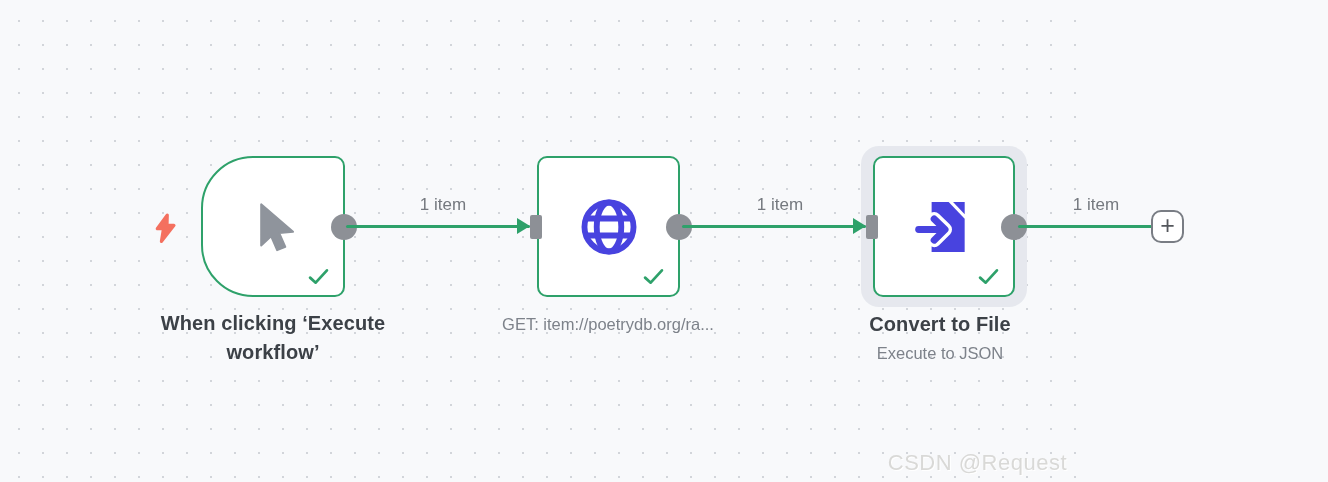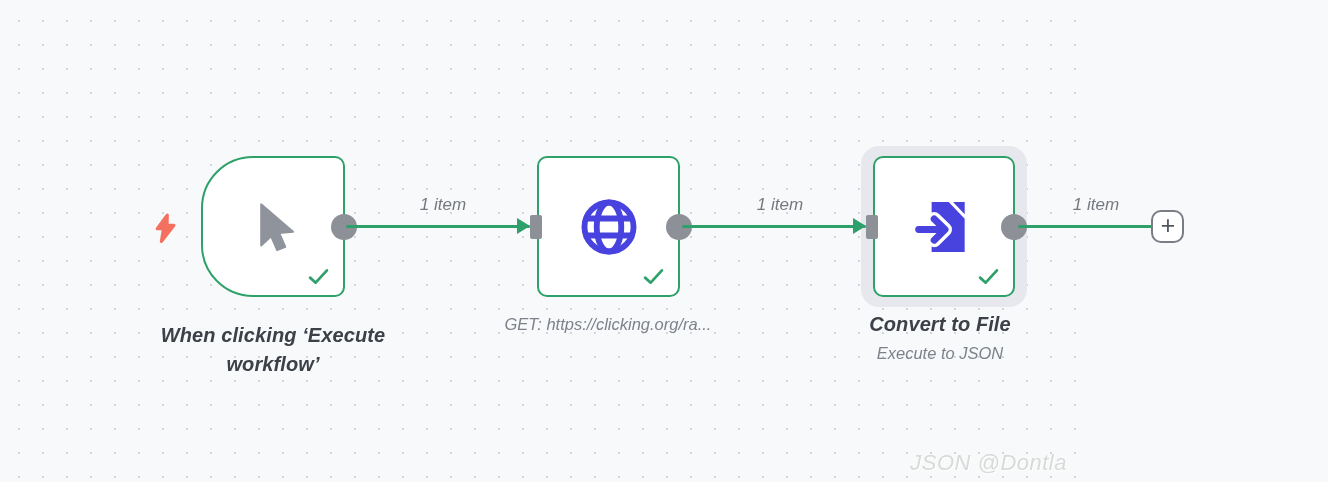--- a/index.html
+++ b/index.html
@@ -7,21 +7,20 @@
     width:1328px;height:482px;overflow:hidden;
     font-family:"Liberation Sans","DejaVu Sans",sans-serif;
     background:#f8f9fb;
   }
   .canvas{
     position:relative;width:1076px;height:482px;
     background-color:#f8f9fb;
     background-image:radial-gradient(circle,#d2d5da 1.2px,transparent 1.4px);
     background-size:24px 24px;
     background-position:7px 9px;
-    font-style:italic;
   }
   
   .node{
     position:absolute;top:156px;height:141px;box-sizing:border-box;
     background:#ffffff;border:2px solid #2ea16a;
     display:flex;align-items:center;justify-content:center;
     cursor:pointer;
   }
   .n1{left:201px;width:144px;border-radius:52px 10px 10px 52px;}
   .n2{left:537px;width:143px;border-radius:10px;}
@@ -55,21 +54,21 @@
   .ah3{left:853px;}
   .conn-label{
     position:absolute;top:195px;width:120px;text-align:center;
     font-size:17px;color:#75797f;
   }
   .cl1{left:383px;}
   .cl2{left:720px;}
   .cl3{left:1036px;}
   
   .node-label{position:absolute;text-align:center;}
-  .nl1{left:138px;top:309px;width:270px;margin-top:12px;}
+  .nl1{left:138px;top:309px;width:270px;}
   .nl2{left:448px;top:310px;width:320px;}
   .nl3{left:780px;top:310px;width:320px;}
   .title{font-size:20px;font-weight:600;color:#3c4147;line-height:1.47;letter-spacing:.1px;}
   .subtitle{font-size:16.5px;color:#7d828a;margin-top:5px;}
   
   .add-btn{
     position:absolute;left:1151px;top:210px;width:33px;height:33px;
     box-sizing:border-box;border:2.5px solid #797d84;border-radius:10px;
     background:#ffffff;display:flex;align-items:center;justify-content:center;
     font-size:25px;font-weight:400;color:#54575c;line-height:1;cursor:pointer;
@@ -151,22 +150,22 @@
   <div class="conn-label cl1">1 item</div>
   <div class="conn-label cl2">1 item</div>
   <div class="conn-label cl3">1 item</div>
 
   <div class="add-btn">+</div>
 
   <div class="node-label nl1">
     <div class="title">When clicking ‘Execute workflow’</div>
   </div>
   <div class="node-label nl2">
-    <div class="subtitle">GET: https://clicking.org/ra...</div>
+    <div class="subtitle">GET: item://poetrydb.org/ra...</div>
   </div>
   <div class="node-label nl3">
     <div class="title">Convert to File</div>
     <div class="subtitle">Execute to JSON</div>
   </div>
 
-  <div class="watermark">JSON @Dontla</div>
+  <div class="watermark">CSDN @Request</div>
 
 </div>
 
 </body></html>

